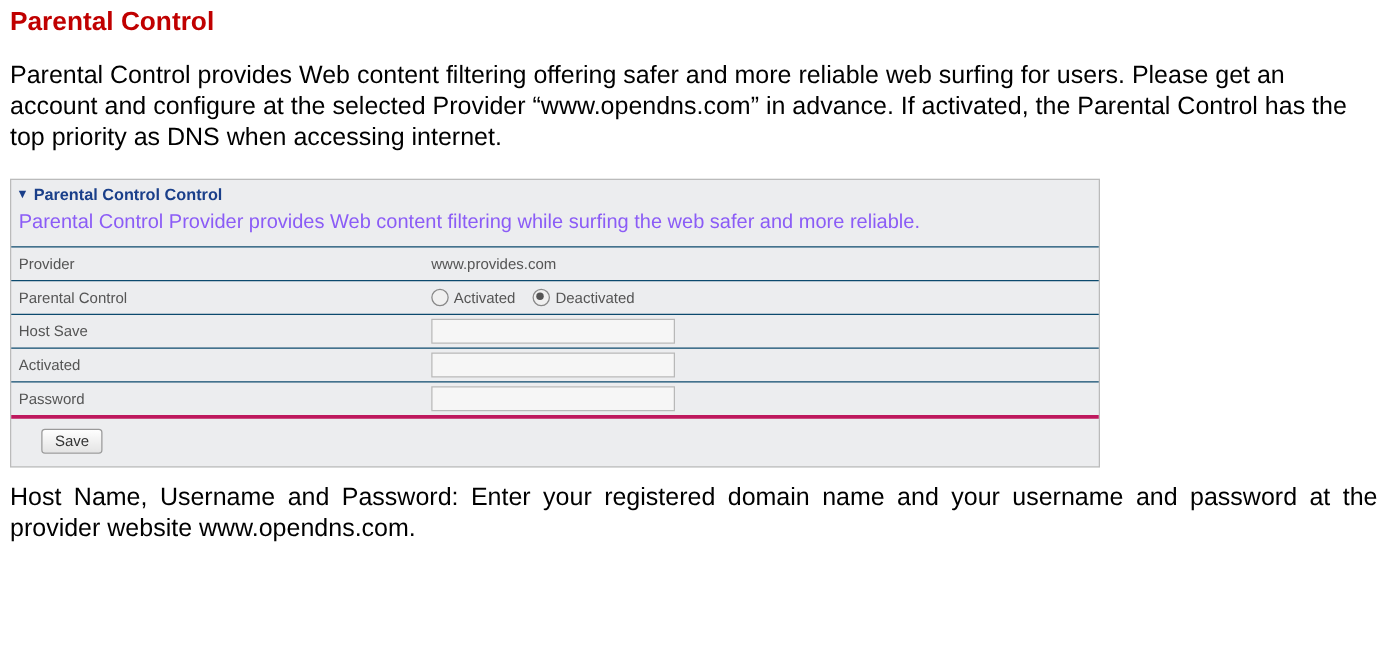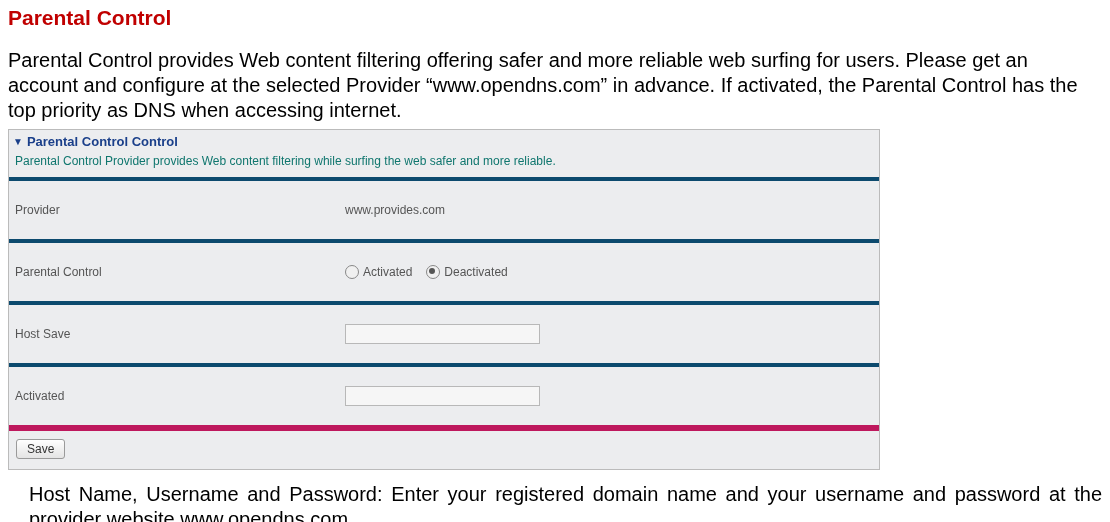--- a/index.html
+++ b/index.html
@@ -15,28 +15,27 @@
   }
   .title {
     color: #c00000;
     font-weight: bold;
     font-size: 21px;
     margin-bottom: 18px;
   }
   .intro {
     font-size: 20px;
     line-height: 1.25;
-    margin-bottom: 6px;
+    margin-bottom: 20px;
   }
   .footer-text {
     font-size: 20px;
     line-height: 1.25;
     margin-top: 12px;
     text-align: justify;
-    margin-left: 21px;
   }
 
   
   .panel-wrap {
     width: 870px;
     border: 1px solid #bbb;
     background: #ecedef;
     font-family: Tahoma, Arial, sans-serif;
     color: #555;
   }
@@ -46,30 +45,30 @@
     font-weight: bold;
     color: #1a3f8a;
     font-size: 13px;
     padding: 4px 4px 2px 4px;
   }
   .panel-header .tri {
     margin-right: 4px;
     font-size: 10px;
   }
   .panel-desc {
-    font-size: 12px;
-    color: #0f766e;
+    font-size: 16px;
+    color: #8b5cf6;
     padding: 2px 6px 8px 6px;
     line-height: 1.35;
   }
   .form-row {
     display: flex;
     align-items: center;
-    border-top: 4px solid #0c4a6e;
-    padding: 16px 6px;
+    border-top: 1px solid #0c4a6e;
+    padding: 0 6px;
     min-height: 26px;
     font-size: 12px;
   }
   .form-label {
     width: 330px;
     color: #555;
   }
   .form-value {
     flex: 1;
     color: #555;
@@ -107,22 +106,22 @@
     background: #555;
   }
   .radio-label {
     margin-right: 14px;
     font-size: 12px;
     color: #555;
     display: inline-flex;
     align-items: center;
   }
   .save-row {
-    border-top: 6px solid #be185d;
-    padding: 8px 6px 10px 7px;
+    border-top: 3px solid #be185d;
+    padding: 8px 6px 10px 24px;
   }
   .save-btn {
     font-family: Tahoma, Arial, sans-serif;
     font-size: 12px;
     padding: 2px 10px;
     border: 1px solid #9a9a9a;
     border-radius: 3px;
     background: linear-gradient(#fefefe,#e4e4e4);
     color: #333;
     cursor: pointer;
@@ -172,20 +171,26 @@
       </div>
     </div>
 
     <div class="form-row">
       <div class="form-label">Activated</div>
       <div class="form-value">
         <input type="text" class="text-input" style="">
       </div>
     </div>
 
+    <div class="form-row">
+      <div class="form-label">Password</div>
+      <div class="form-value">
+        <input type="password" class="text-input" style="">
+      </div>
+    </div>
 
     <div class="save-row">
       <button class="save-btn">Save</button>
     </div>
   </div>
 
   <div class="footer-text">Host Name, Username and Password: Enter your registered domain name and your username and password at the provider website www.opendns.com.</div>
 
 </div>
 

